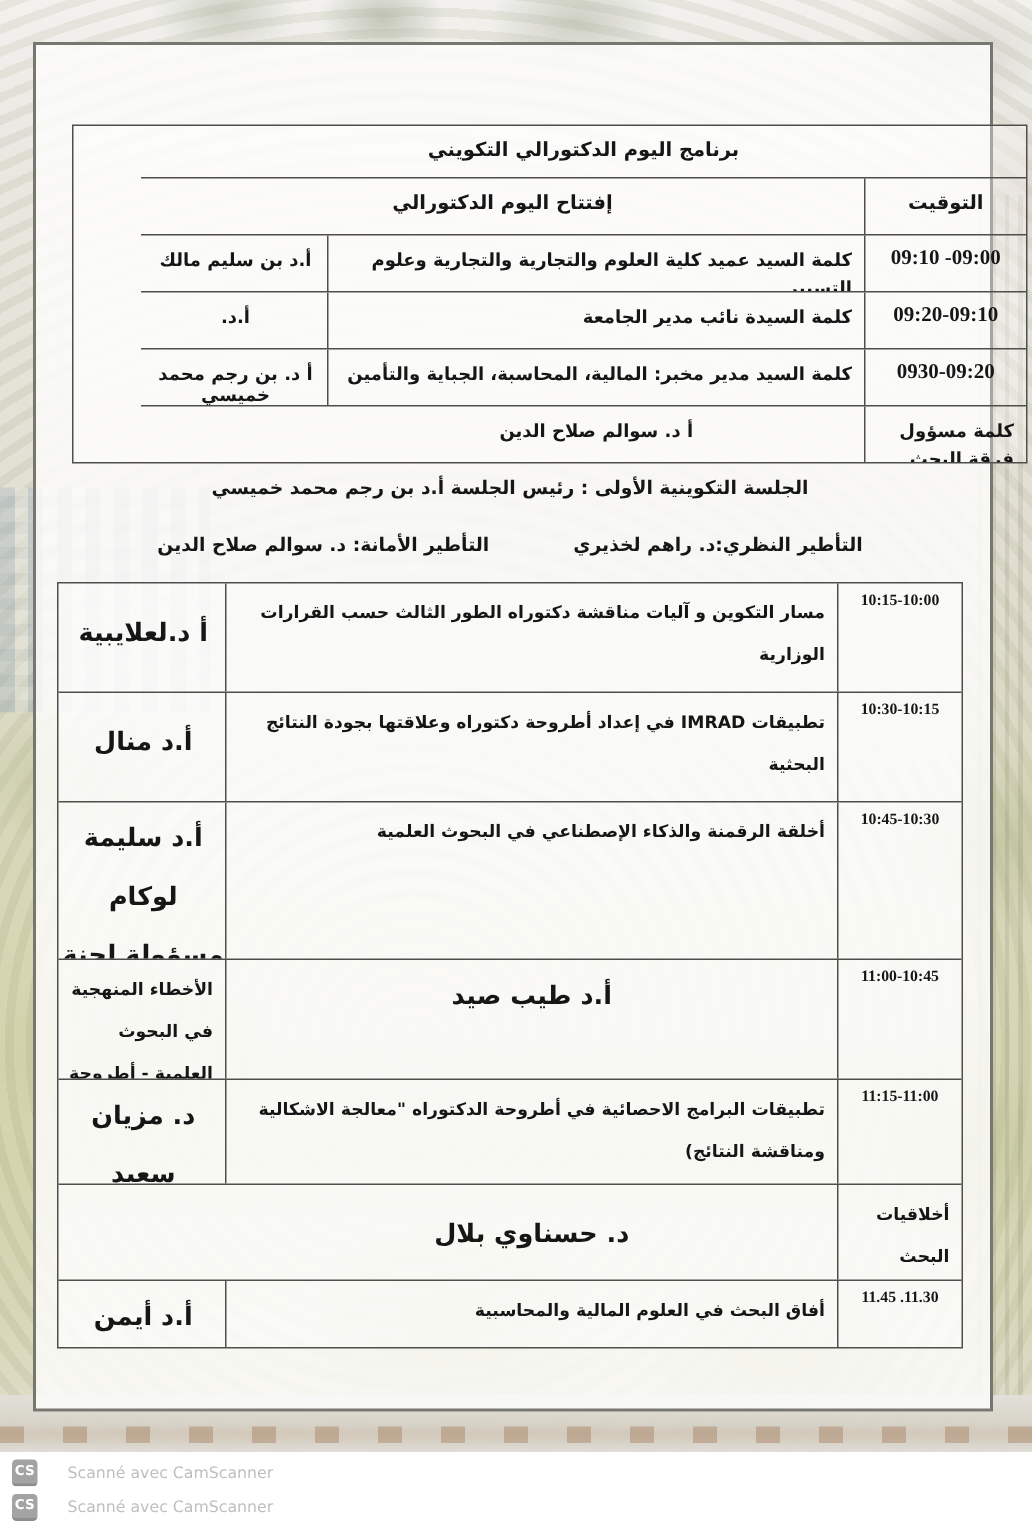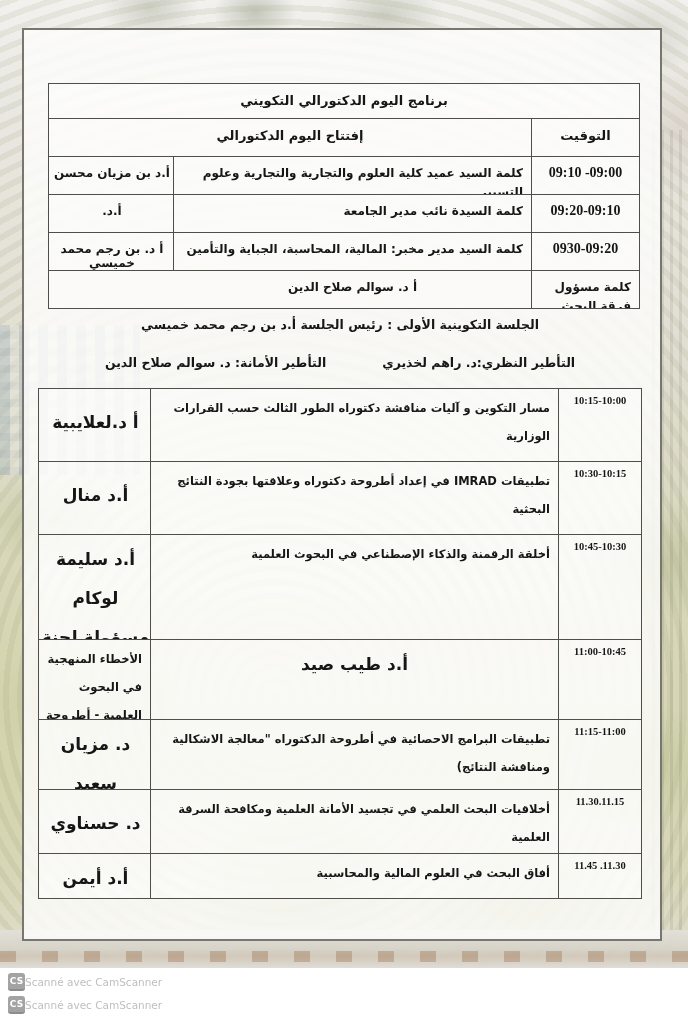--- a/index.html
+++ b/index.html
@@ -34,21 +34,21 @@
     background:repeating-linear-gradient(90deg, rgba(152,108,72,.45) 0 16px, rgba(214,204,188,.25) 16px 42px);}
   
   .paper{position:absolute;left:22px;top:28px;width:636px;height:909px;
     background:rgba(253,253,251,.84);border:2px solid #77766f;}
   
   .tbl{position:absolute;direction:rtl;border:1px solid #4e4e4a;background:rgba(255,255,255,.35);}
   .trow{display:grid;border-top:1px solid #4e4e4a;box-sizing:border-box;}
   .trow:first-child{border-top:none;}
   .cell{box-sizing:border-box;overflow:hidden;}
   .cell + .cell{border-inline-start:1px solid #4e4e4a;}
-  .t1{left:48px;top:83px;width:590px;font-weight:700;}
+  .t1{left:48px;top:83px;width:590px;font-weight:700;padding-left:45px;}
   .t1 .trow{grid-template-columns:107px 358px 123px;height:38px;}
   .t1 .title-row{display:block;height:34px;text-align:center;font-size:13px;padding-top:9px;}
   .t1 .head-row{grid-template-columns:107px 1fr;height:38px;}
   .time{direction:ltr;text-align:center;font-family:"Liberation Serif",serif;font-weight:700;}
   .t1 .time{font-size:14px;padding-top:8px;}
   .t1 .topic{font-size:12px;text-align:right;padding:7px 8px 0 4px;line-height:1.55;}
   .t1 .speaker{font-size:12px;text-align:center;padding-top:9px;}
   .t1 .head-label{text-align:center;font-size:13px;padding-top:9px;}
   .t2{left:38px;top:388px;width:602px;font-weight:700;}
   .t2 .trow{grid-template-columns:82px 408px 110px;}
@@ -56,21 +56,21 @@
   .t2 .topic{font-size:11.5px;text-align:right;padding:5px 8px 0 4px;line-height:2.45;white-space:pre-line;}
   .t2 .speaker{font-size:17px;text-align:center;padding-top:5px;line-height:2.3;white-space:pre-line;}
   .t2 .sp-wide{line-height:3.3;}
   
   .session-line{position:absolute;left:22px;top:317px;width:636px;text-align:center;
     font-size:12.5px;font-weight:700;direction:rtl;}
   .framing-line{position:absolute;left:22px;top:355px;width:636px;display:flex;
     flex-direction:row;justify-content:center;gap:56px;direction:rtl;
     font-size:12.5px;font-weight:700;}
   
-  .wm{position:absolute;left:8px;display:flex;align-items:center;gap:0;}
+  .wm{position:absolute;left:8px;display:flex;align-items:center;gap:20px;}
   .wm1{top:973px;}  .wm2{top:996px;}
   .cs-badge{width:17px;height:16px;background:#a3a3a3;border-radius:3px;color:#ffffff;
     font-size:9px;font-weight:700;display:flex;align-items:center;justify-content:center;
     border-bottom:2px solid #8d8d8d;}
   .wm-label{color:#bfbfbf;font-size:10.5px;}
 </style>
 </head>
 <body>
 
 <div id="stage">
@@ -85,21 +85,21 @@
 
   <div class="tbl t1">
     <div class="trow title-row">برنامج اليوم الدكتورالي التكويني</div>
     <div class="trow head-row">
       <div class="cell time" style="direction:rtl;font-family:'DejaVu Sans',sans-serif;font-size:13px;padding-top:9px">التوقيت</div>
       <div class="cell head-label">إفتتاح اليوم الدكتورالي</div>
     </div>
     <div class="trow">
       <div class="cell time">09:10 -09:00</div>
       <div class="cell topic">كلمة السيد عميد كلية العلوم والتجارية والتجارية وعلوم التسيير</div>
-      <div class="cell speaker">أ.د بن مزيان محسن</div>
+      <div class="cell speaker">أ.د بن سليم مالك</div>
     </div>
     <div class="trow">
       <div class="cell time">09:20-09:10</div>
       <div class="cell topic">كلمة السيدة نائب مدير الجامعة</div>
       <div class="cell speaker">أ.د.</div>
     </div>
     <div class="trow">
       <div class="cell time">0930-09:20</div>
       <div class="cell topic">كلمة السيد مدير مخبر: المالية، المحاسبة، الجباية والتأمين</div>
       <div class="cell speaker">أ د. بن رجم محمد خميسي</div>
@@ -142,21 +142,20 @@
       <div class="cell speaker">أ.د طيب صيد</div>
       <div class="cell topic">الأخطاء المنهجية في البحوث العلمية - أطروحة الدكتوراه أنموذجا-</div>
     </div>
     <div class="trow" style="height:70px">
       <div class="cell time">11:15-11:00</div>
       <div class="cell topic">تطبيقات البرامج الاحصائية في أطروحة الدكتوراه "معالجة الاشكالية
 ومناقشة النتائج)</div>
       <div class="cell speaker">د. مزيان سعيد</div>
     </div>
     <div class="trow" style="height:64px">
-      <div class="cell time">11.30.11.15</div>
       <div class="cell topic">أخلاقيات البحث العلمي في تجسيد الأمانة العلمية ومكافحة السرقة العلمية
 قراءة في القرار 933 -قرار 1082</div>
       <div class="cell speaker sp-wide">د. حسناوي بلال
 د .سوالم صلاح الدين</div>
     </div>
     <div class="trow" style="height:45px">
       <div class="cell time">11.45 .11.30</div>
       <div class="cell topic">أفاق البحث في العلوم المالية والمحاسبية</div>
       <div class="cell speaker">أ.د أيمن فريد</div>
     </div>

